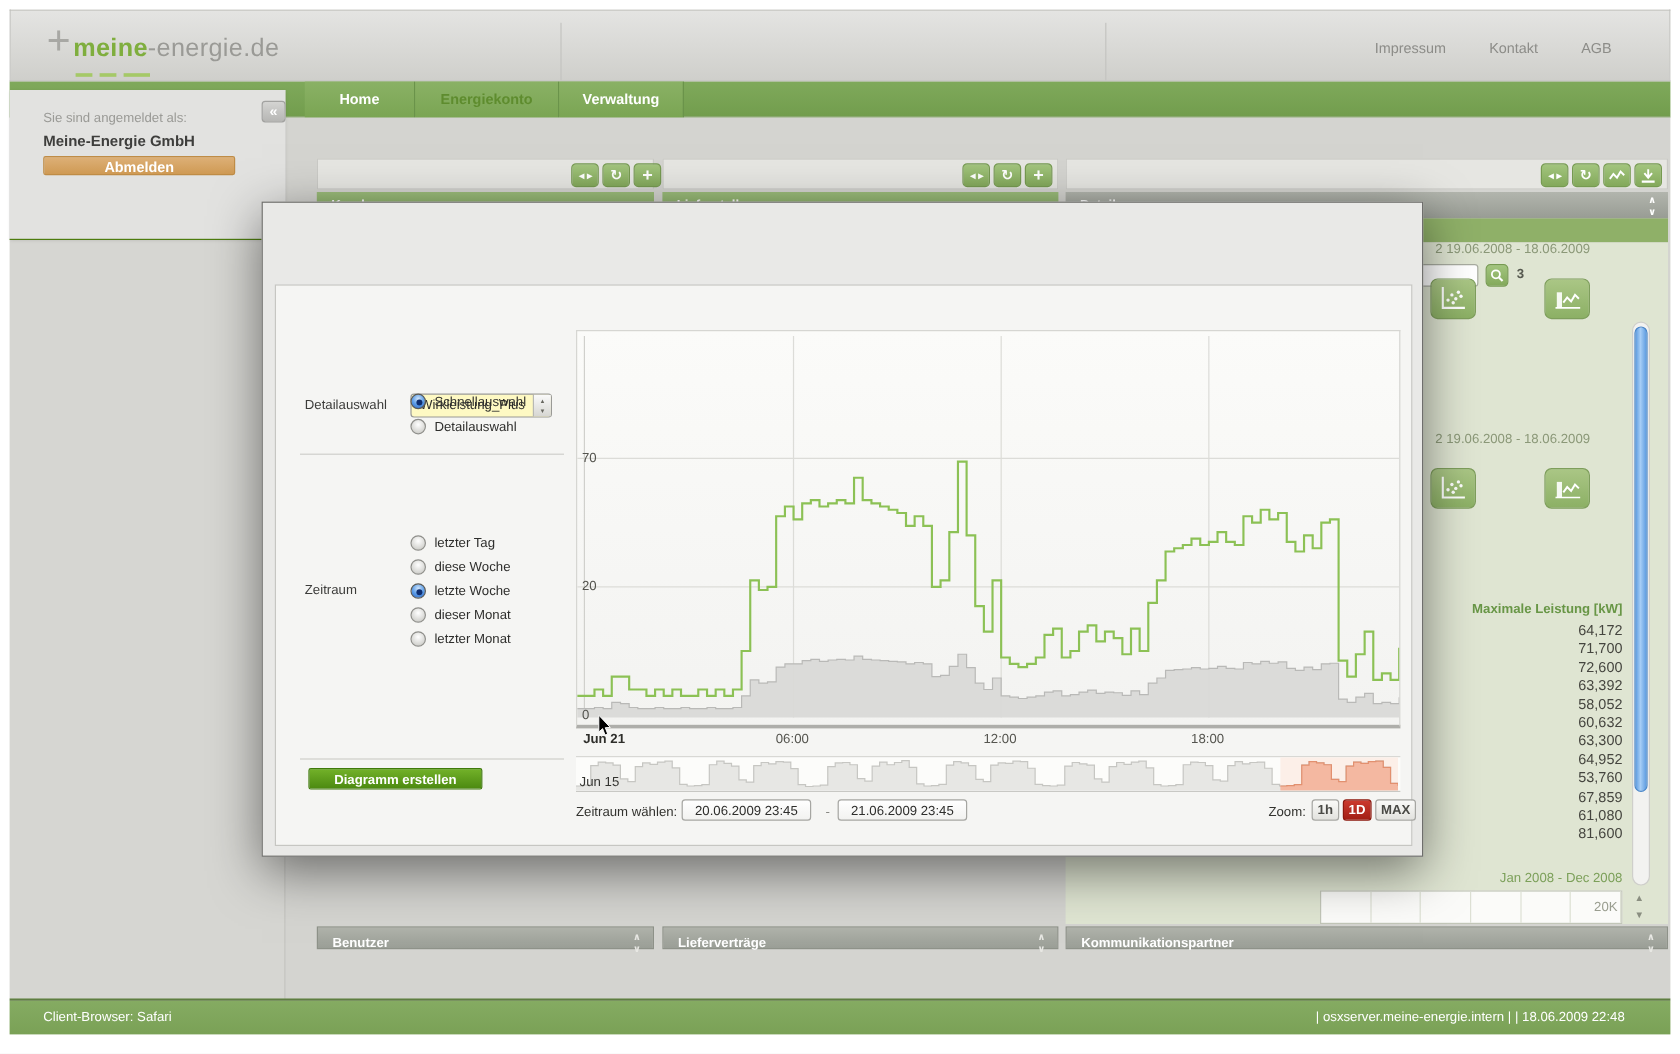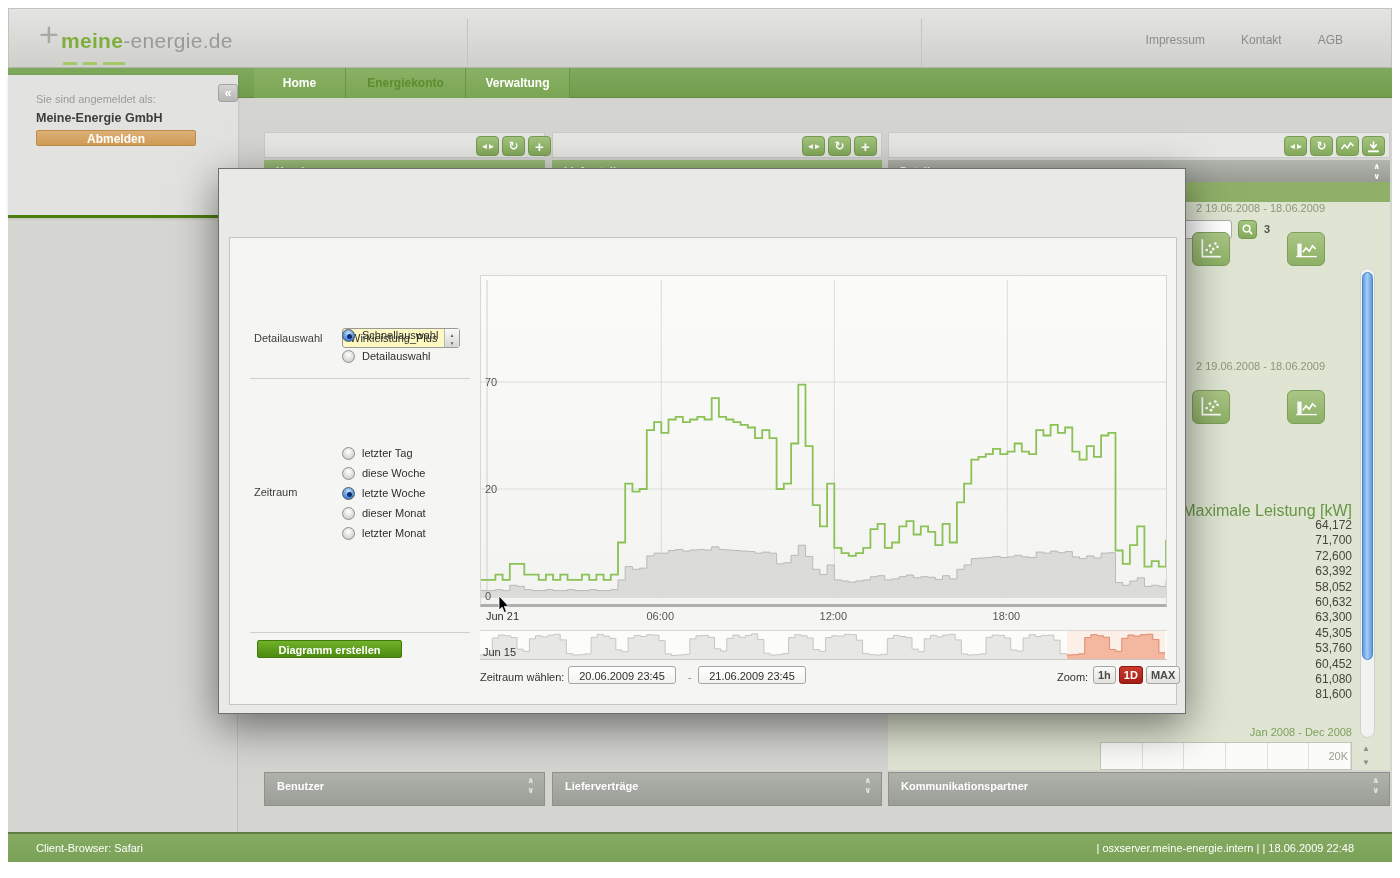--- a/index.html
+++ b/index.html
@@ -31,22 +31,22 @@
   .nav-tab:nth-child(1){ width:92px; }
   .nav-tab:nth-child(2){ width:120px; }
   .nav-tab:nth-child(3){ width:104px; }
   .nav-tab.active { background:linear-gradient(#ececе8,#e4e4e0); background:linear-gradient(#ececе8,#e4e4e0); color:#5e8c2e; }
 
   
   .content-bg { position:absolute; left:238px; top:98px; width:1154px; height:734px; background:#d4d4d0; }
   .sidebar-col { position:absolute; left:8px; top:98px; width:230px; height:734px; background:#d6d6d2; border-right:1px solid #c0c0bc; }
 
   
-  .login-card { position:absolute; left:8px; top:75px; width:230px; height:143px;
-    background:#e2e2e0; border-bottom:3px solid #4d7c0f; box-shadow:0 1px 3px rgba(0,0,0,.12); }
+  .login-card { position:absolute; left:8px; top:75px; width:230px; height:125px;
+    background:#e2e2e0; border-bottom:1px solid #4d7c0f; box-shadow:0 1px 3px rgba(0,0,0,.12); }
   .login-label { position:absolute; left:28px; top:18px; color:#9a9a96; }
   .login-company { position:absolute; left:28px; top:36px; color:#3e3e3c; font-weight:bold; font-size:12.5px; }
   .logout-btn { position:absolute; left:28px; top:55px; width:160px; height:16px; line-height:16px; text-align:center;
     background:linear-gradient(#ddb077,#cf9a54); border:1px solid #bf8c46; border-radius:2px;
     color:#fff; font-weight:bold; font-size:12px; cursor:pointer; }
   .collapse-btn { position:absolute; left:210px; top:9px; width:20px; height:18px; line-height:16px; text-align:center;
     background:linear-gradient(#d4d4d2,#b6b6b4); border:1px solid #a2a2a0; border-radius:3px;
     color:#fff; font-weight:bold; font-size:12px; cursor:pointer; }
 
   
@@ -73,39 +73,39 @@
     border:1px solid #769a51; background:linear-gradient(#a3c57e,#83a95b); cursor:pointer;
     display:flex; align-items:center; justify-content:center; }
   .details-search-count { position:absolute; left:376px; top:21px; color:#55584e; font-weight:bold; }
   .detail-group { position:absolute; left:304px; width:165px; height:90px; }
   .detail-group:nth-of-type(1){ top:64px; }
   .dg2 { top:158px !important; }
   .dg-label { position:absolute; left:4px; top:0; color:#8b9878; }
   .dg-icon { position:absolute; top:30px; width:38px; height:34px; border-radius:6px; border:1px solid #7e9e5c;
     background:linear-gradient(#aac685,#8cb065); cursor:pointer; display:flex; align-items:center; justify-content:center; }
   .dg-icon.second { left:95px; } .dg-icon.first { left:0px; }
-  .maxpower-title { position:absolute; right:38px; top:300px; color:#689646; font-weight:normal; font-size:16px; }
+  .maxpower-title { position:absolute; right:38px; top:300px; color:#689646; font-weight:bold; font-size:11px; }
   .maxpower-list { position:absolute; right:38px; top:316px; text-align:right; color:#45453f; font-size:12px; }
   .maxpower-list div { height:15.4px; line-height:15.4px; }
   .details-range { position:absolute; right:38px; top:524px; color:#7ca05a; }
   .details-grid { position:absolute; left:212px; top:540px; width:252px; height:28px; background:#fbfbf9;
     border:1px solid #c2c6b8; display:flex; }
   .details-grid i { flex:1; border-right:1px solid #dde0d4; }
   .details-grid-val { position:absolute; right:42px; top:548px; color:#9a9e90; }
   .scrollbar-track { position:absolute; left:472px; top:66px; width:15px; height:470px; background:#f2f2f0;
     border:1px solid #cfcfcb; border-radius:8px; }
   .scrollbar-thumb { position:absolute; left:1px; top:3px; width:11px; height:388px; border-radius:6px;
     border:1px solid #4a86c8; background:linear-gradient(90deg,#5e9ce0,#a6cdf6 45%,#5e9ce0); cursor:grab; }
   .scroll-arrows { position:absolute; left:470px; top:540px; width:16px; height:30px; color:#8a8e80; font-size:8px;
     text-align:center; }
   .scroll-arrows span { display:block; height:14px; line-height:14px; cursor:pointer; }
 
   
   .bottom-headers { position:absolute; left:264px; top:772px; width:1126px; height:26px; }
-  .ph { position:absolute; top:0; height:34px; line-height:26px; color:#fff; font-weight:bold;
+  .ph { position:absolute; top:0; height:19px; line-height:26px; color:#fff; font-weight:bold;
     background:linear-gradient(#b0b3ab,#9a9e96); border:1px solid #8e9289; padding-left:12px; cursor:pointer; }
   .ph:nth-child(1){ left:0; width:281px; }
   .ph:nth-child(2){ left:288px; width:330px; }
   .ph:nth-child(3){ left:624px; width:502px; }
   .ph .hdr-chevrons { top:3px; color:#e8e8e4; }
 
   
   .status-bar { position:absolute; left:8px; top:832px; width:1384px; height:30px;
     background:linear-gradient(#85ab62,#7aa156); border-top:2px solid #5f7d42; color:#fff; }
   .status-left { position:absolute; left:28px; top:8px; }
@@ -152,21 +152,21 @@
 
   
   .chart-period { position:absolute; left:468px; top:20px; width:480px; text-align:right; padding-right:5px;
     color:#33332f; font-weight:bold; }
   .plot { position:absolute; left:250px; top:37px; width:687px; height:332px;
     background:linear-gradient(#fbfbf9,#f3f3f1); border:1px solid #d6d6d2; border-bottom:3px solid #aeaeaa; }
   .plot svg { position:absolute; left:0; top:0; }
   .ylab { position:absolute; left:4px; color:#55554f; }
   .xaxis { position:absolute; left:250px; top:372px; width:687px; height:16px; color:#55554f; }
   .xaxis .xt { position:absolute; top:0; transform:translateX(-50%); }
-  .xaxis .xt.first { transform:none; font-weight:normal; color:#2e2e2a; }
+  .xaxis .xt.first { transform:none; font-weight:bold; color:#2e2e2a; }
   .navigator { position:absolute; left:250px; top:392px; width:687px; height:30px; background:#fcfcfa;
     border-top:1px solid #d8d8d4; border-bottom:1px solid #cscscб; border-bottom:1px solid #c8c8c4; cursor:ew-resize; }
   .nav-start-label { position:absolute; left:3px; bottom:1px; color:#33332f; }
   .mouse-cursor { position:absolute; left:268px; top:358px; z-index:30; }
 
   .range-row-label { position:absolute; left:250px; top:433px; color:#33332f; }
   .range-input { position:absolute; top:428px; width:108px; height:18px; line-height:18px; text-align:center;
     background:linear-gradient(#ffffff,#f2f2f0); border:1px solid #a6a6a2; border-radius:3px; color:#2e2e2c; cursor:text; }
   .range-sep { position:absolute; left:458px; top:433px; color:#888884; }
   .zoom-label { position:absolute; left:827px; top:433px; color:#33332f; }
@@ -333,23 +333,23 @@
     <div class="maxpower-title">Maximale Leistung [kW]</div>
     <div class="maxpower-list">
 
     <div>64,172</div>
         <div>71,700</div>
         <div>72,600</div>
         <div>63,392</div>
         <div>58,052</div>
         <div>60,632</div>
         <div>63,300</div>
-        <div>45,305</div>
+        <div>64,952</div>
         <div>53,760</div>
-        <div>60,452</div>
+        <div>67,859</div>
         <div>61,080</div>
         <div>81,600</div>
       </div>
 
     <div class="details-range">Jan 2008 - Dec 2008</div>
     <div class="details-grid">
         <i></i>
         <i></i>
         <i></i>
         <i></i>

